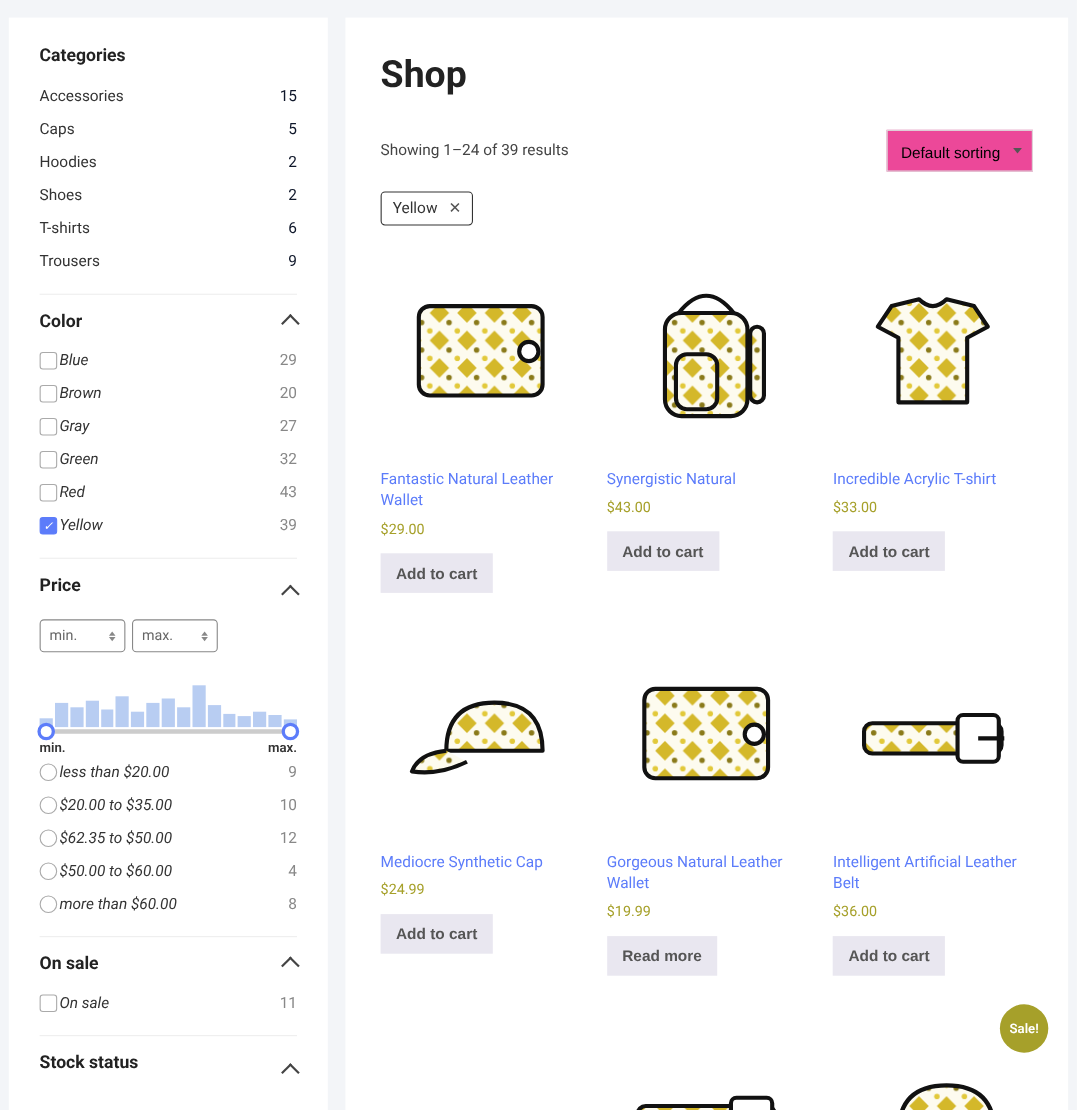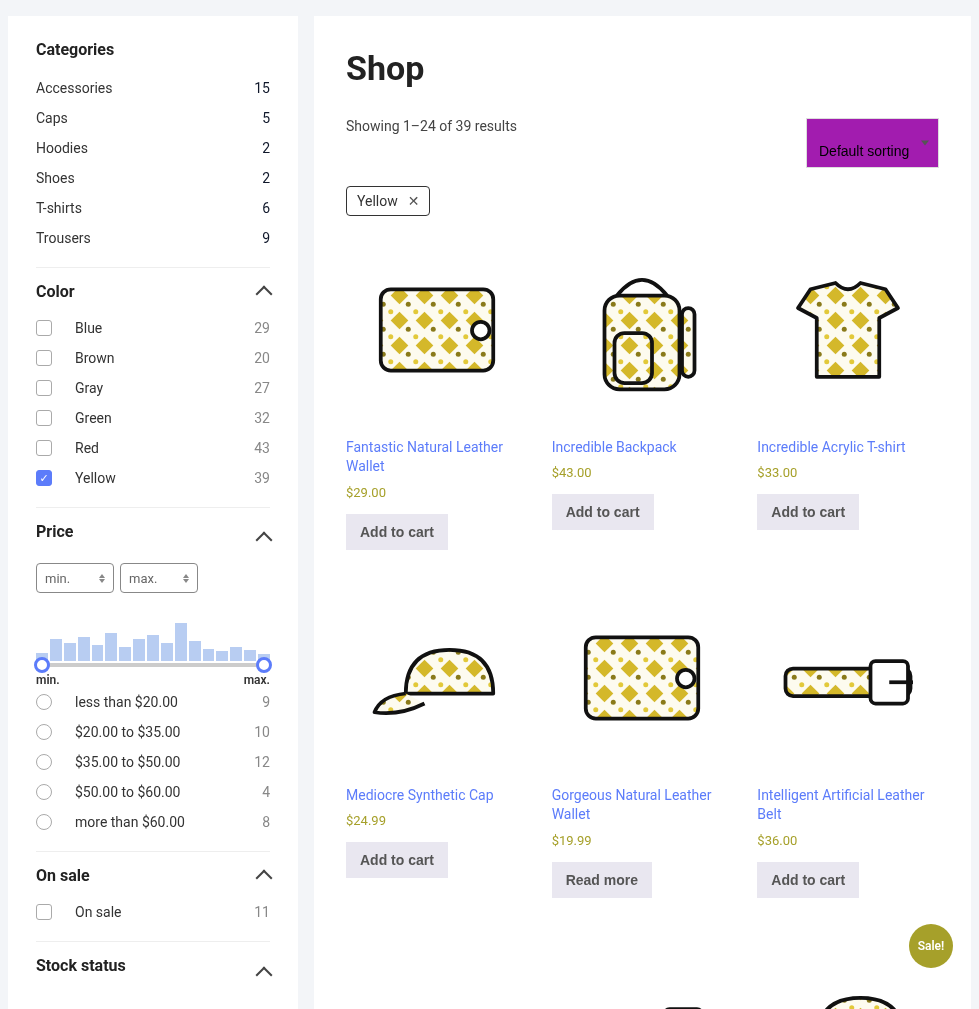--- a/index.html
+++ b/index.html
@@ -58,21 +58,21 @@
   border: none;
   border-top: 1px solid #eee;
   margin: 14px 0;
 }
 .filter-list li {
   display: flex;
   align-items: center;
   justify-content: space-between;
   padding: 7px 0;
 }
-.filter-left { display: flex; align-items: flex-end; gap: 23px; cursor: pointer; }
+.filter-left { display: flex; align-items: flex-end; gap: 2px; cursor: pointer; font-style: italic; }
 .checkbox {
   width: 16px; height: 16px;
   border: 1px solid #aaa;
   border-radius: 3px;
   display: inline-flex;
   align-items: center;
   justify-content: center;
   flex-shrink: 0;
 }
 .checkbox.checked {
@@ -121,27 +121,27 @@
 .slider-handle {
   position: absolute;
   top: -6px;
   width: 16px; height: 16px;
   background: #fff;
   border: 3px solid #5c7cfa;
   border-radius: 50%;
 }
 .slider-labels { display:flex; justify-content:space-between; font-size:12px; margin-top:6px; font-weight:600;}
 .page-title { font-size: 34px; font-weight: 700; margin-bottom: 30px; color:#222;}
-.topbar { display:flex; justify-content:space-between; align-items:flex-start; margin-bottom:18px;}
+.topbar { display:flex; justify-content:space-between; align-items:center; margin-bottom:18px;}
 .results-text { color:#444; }
 .sort-select {
   border:1px solid #ddd;
-  padding: 24px 28px 8px 12px;
+  padding: 12px 28px 8px 12px;
   font-size:14px;
-  background:#a21caf;
+  background:#ec4899;
   appearance:none;
   position:relative;
 }
 .select-wrap { position:relative; }
 .select-wrap::after{
   content:""; position:absolute; right:10px; top:50%;
   width:0;height:0;border-left:4px solid transparent;border-right:4px solid transparent;border-top:5px solid #555;
   transform:translateY(-50%);
 }
 .active-filter {
@@ -327,21 +327,21 @@
         <li>
           <span class="filter-left">
     <span class="radio"></span>
     <span>$20.00 to $35.00</span>
           </span>
     <span class="count">10</span>
         </li>
         <li>
           <span class="filter-left">
     <span class="radio"></span>
-    <span>$35.00 to $50.00</span>
+    <span>$62.35 to $50.00</span>
           </span>
     <span class="count">12</span>
         </li>
         <li>
           <span class="filter-left">
     <span class="radio"></span>
     <span>$50.00 to $60.00</span>
           </span>
     <span class="count">4</span>
         </li>
@@ -431,21 +431,21 @@
     <circle cx="3" cy="3" r="2" fill="#e2c93a"></circle>
                   <circle cx="17" cy="17" r="2" fill="#8a7a1a"></circle>
   </pattern>
               </defs>
               <rect x="30" y="30" width="60" height="75" rx="12" stroke="#111" stroke-width="3" fill="url(#pbackpack)" stroke-linejoin="round"></rect>
               <rect x="38" y="60" width="30" height="40" rx="8" stroke="#111" stroke-width="3" fill="url(#pbackpack)" stroke-linejoin="round"></rect>
               <path d="M40 30 Q60 5 80 30" fill="none" stroke="#111" stroke-width="3"></path>
               <rect x="92" y="40" width="10" height="55" rx="5" stroke="#111" stroke-width="3" fill="url(#pbackpack)" stroke-linejoin="round"></rect>
             </svg>
           </div>
-          <div class="product-title">Incredible Backpack</div>
+          <div class="product-title">Synergistic Natural</div>
       <div class="product-price">$43.00</div>
       <button class="btn">Add to cart</button>
         </div>
         <div class="product">
           <div class="product-img">
             <svg viewBox="0 0 120 120" width="150" height="150">
               <defs>
                 <pattern id="ptshirt" patternUnits="userSpaceOnUse" width="20" height="20">
     <rect width="20" height="20" fill="#fdfbef"></rect>
     <rect x="5" y="5" width="10" height="10" fill="#d4b82a" transform="rotate(45 10 10)"></rect>

